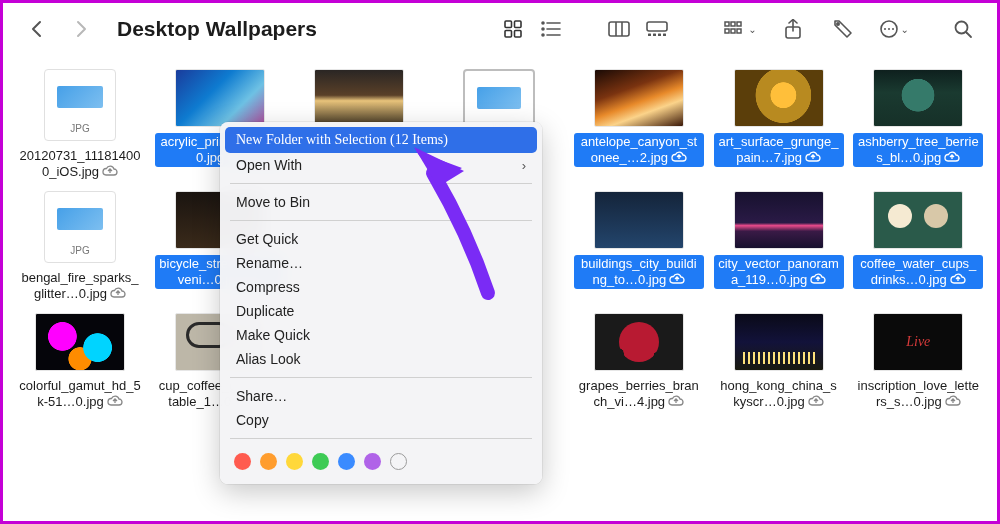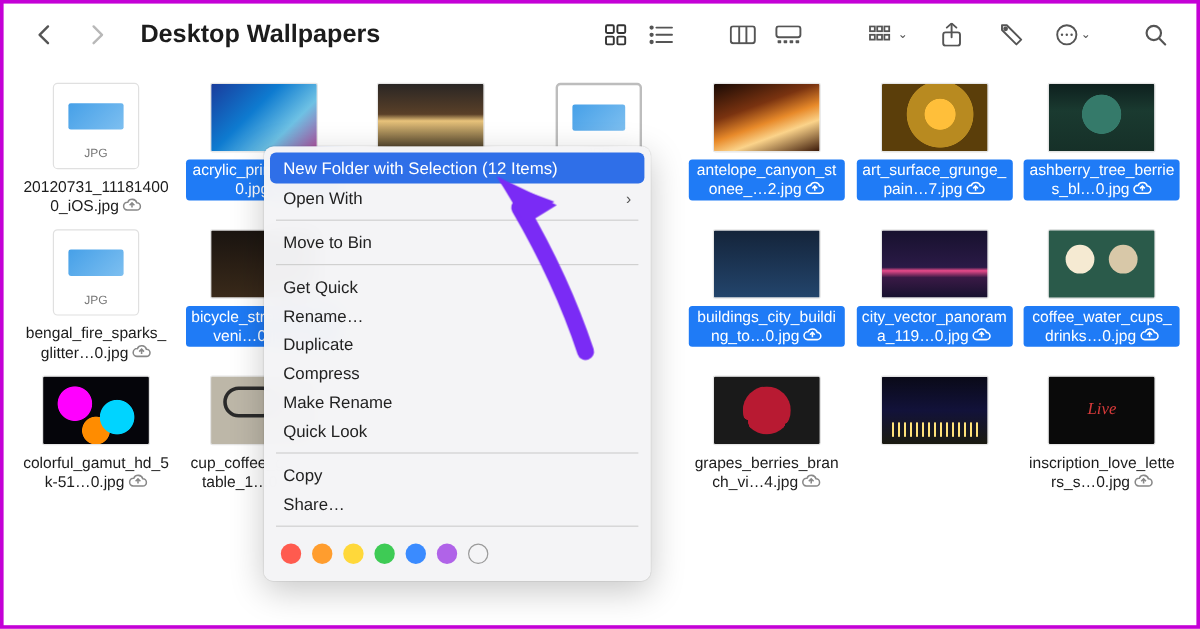--- a/index.html
+++ b/index.html
@@ -149,21 +149,21 @@
     box-shadow: 0 8px 28px rgba(0,0,0,0.22), 0 0 0 1px rgba(0,0,0,0.06);
     padding: 5px 0 10px 0;
     font-size: 14px;
     backdrop-filter: blur(8px);
   }
   .menu-item {
     padding: 4px 16px;
     display:flex; align-items:center; justify-content:space-between;
     color:#222;
   }
-  .menu-item.hi { background: var(--menu-accent); color:#fff; margin:0 5px; border-radius:5px; padding:5px 11px;}
+  .menu-item.hi { background: var(--menu-accent); color:#fff; margin:0 5px; border-radius:5px; padding:5px 11px;font-family:Liberation Serif, serif;}
   .menu-sep { height:1px; background:#d0d0d0; margin:6px 10px; }
   .menu .arrow { font-size:13px; color:#555;}
   .menu-tags { display:flex; gap:9px; padding:8px 14px 4px 14px; }
   .tag-dot { width:17px; height:17px; border-radius:50%; }
   .tag-outline { width:17px;height:17px;border-radius:50%;border:1.5px solid #9a9a9a; box-sizing:border-box;}
   .td-red{background:#ff5b4f;} .td-orange{background:#ff9d2e;} .td-yellow{background:#ffd83a;}
   .td-green{background:#3ecb55;} .td-blue{background:#3a8bff;} .td-purple{background:#b063e8;}
 
   
   .annotation-arrow {
@@ -398,20 +398,24 @@
     </div>
   <div class="cell">
     <div class="thumb t-grapes"></div>
     <div class="label"><span>grapes_berries_branch_vi…4.jpg</span><span class="cloud"><svg width="16" height="12" viewBox="0 0 16 12" fill="none" stroke-width="1.3">
             <path d="M4 10h8a3 3 0 0 0 0-6 4 4 0 0 0-7.5-.5A2.5 2.5 0 0 0 4 10z"></path>
             <path d="M8 4v4M6 6l2-2 2 2"></path>
           </svg></span></div>
   </div>
   <div class="cell">
     <div class="thumb t-hk"></div>
+    <div class="label"><span>hong_kong_china_skyscr…0.jpg</span><span class="cloud"><svg width="16" height="12" viewBox="0 0 16 12" fill="none" stroke-width="1.3">
+            <path d="M4 10h8a3 3 0 0 0 0-6 4 4 0 0 0-7.5-.5A2.5 2.5 0 0 0 4 10z"></path>
+            <path d="M8 4v4M6 6l2-2 2 2"></path>
+          </svg></span></div>
   </div>
   <div class="cell">
     <div class="thumb t-love"></div>
     <div class="label"><span>inscription_love_letters_s…0.jpg</span><span class="cloud"><svg width="16" height="12" viewBox="0 0 16 12" fill="none" stroke-width="1.3">
             <path d="M4 10h8a3 3 0 0 0 0-6 4 4 0 0 0-7.5-.5A2.5 2.5 0 0 0 4 10z"></path>
             <path d="M8 4v4M6 6l2-2 2 2"></path>
           </svg></span></div>
   </div>
 </div>
 
@@ -428,37 +432,37 @@
       <span>Move to Bin</span>
     </div>
   <div class="menu-sep"></div>
   <div class="menu-item">
       <span>Get Quick</span>
     </div>
   <div class="menu-item">
       <span>Rename…</span>
     </div>
   <div class="menu-item">
+      <span>Compress</span>
+    </div>
+  <div class="menu-item">
       <span>Duplicate</span>
     </div>
   <div class="menu-item">
-      <span>Compress</span>
-    </div>
-  <div class="menu-item">
-      <span>Make Rename</span>
-    </div>
-  <div class="menu-item">
-      <span>Quick Look</span>
+      <span>Make Quick</span>
+    </div>
+  <div class="menu-item">
+      <span>Alias Look</span>
     </div>
   <div class="menu-sep"></div>
   <div class="menu-item">
+      <span>Share…</span>
+    </div>
+  <div class="menu-item">
       <span>Copy</span>
-    </div>
-  <div class="menu-item">
-      <span>Share…</span>
     </div>
   <div class="menu-sep"></div>
   <div class="menu-tags">
     <div class="tag-dot td-red"></div>
     <div class="tag-dot td-orange"></div>
     <div class="tag-dot td-yellow"></div>
     <div class="tag-dot td-green"></div>
     <div class="tag-dot td-blue"></div>
     <div class="tag-dot td-purple"></div>
     <div class="tag-outline"></div>

